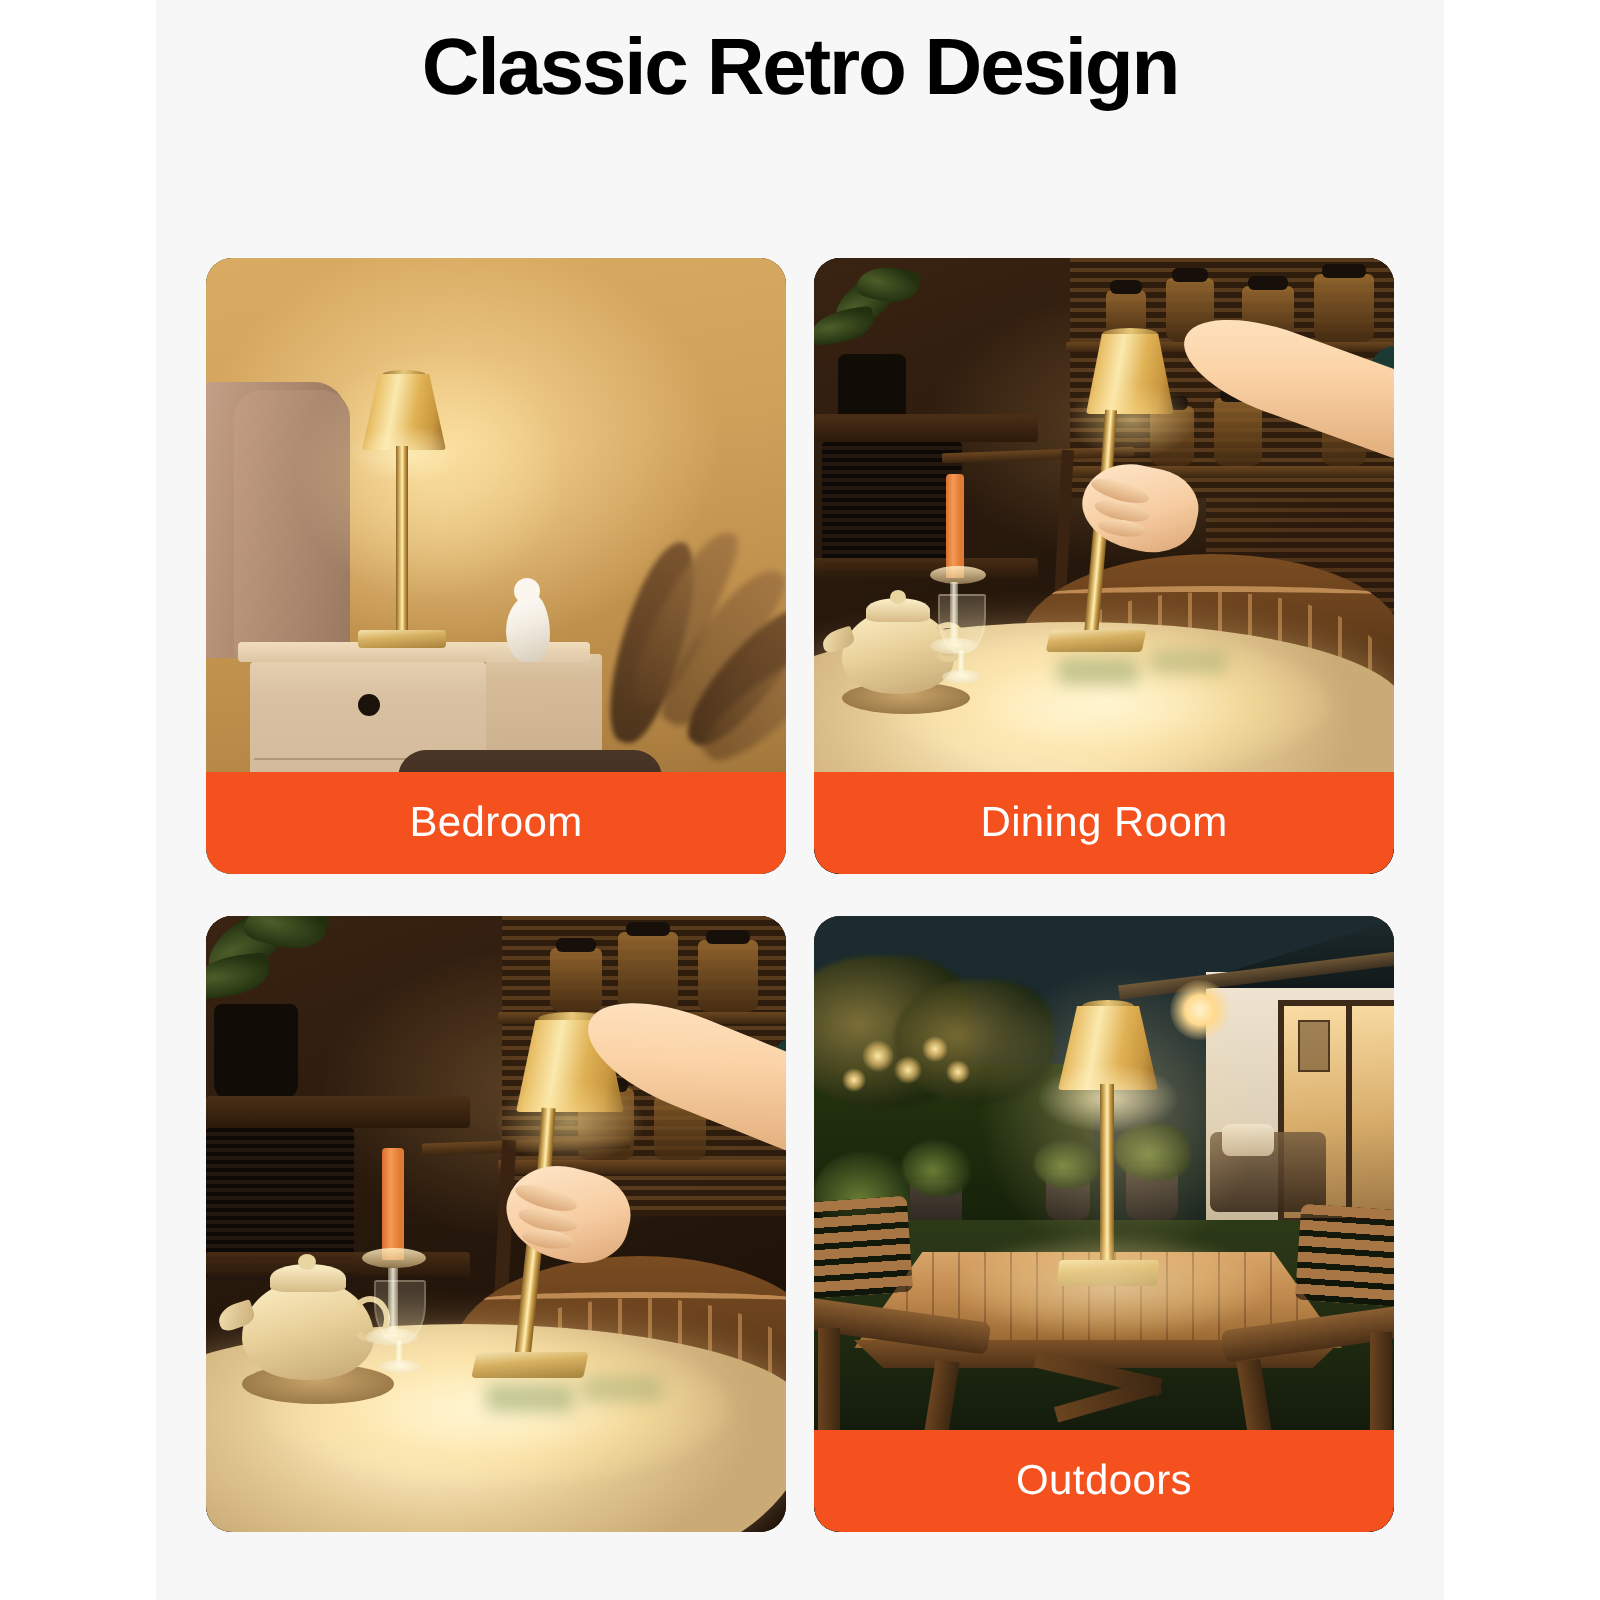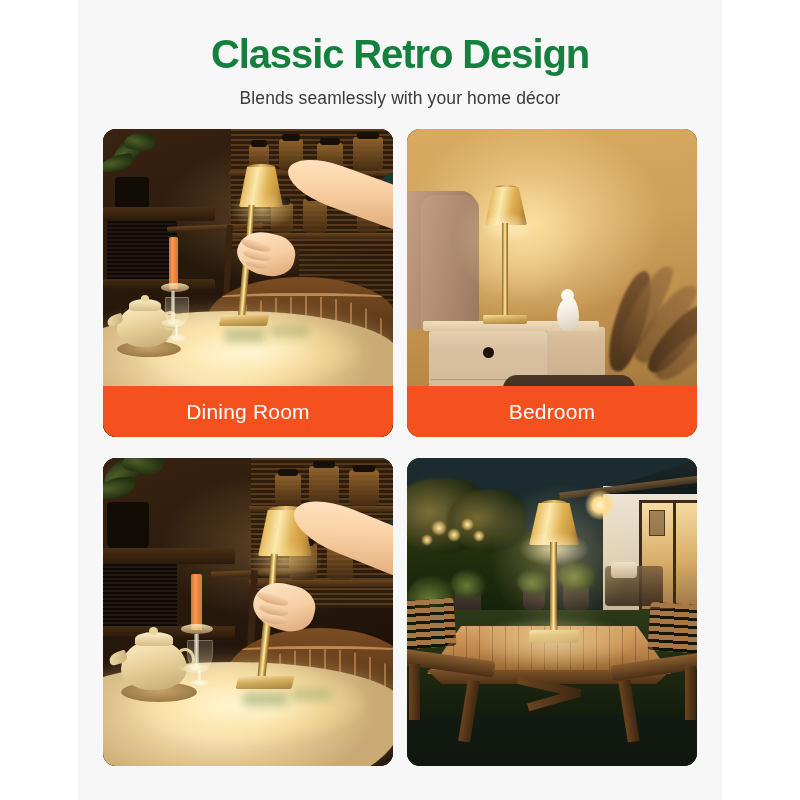--- a/index.html
+++ b/index.html
@@ -31,25 +31,25 @@
 
   
   .header {
     position: absolute;
     left: 78px;
     top: 0;
     width: 644px;
     text-align: center;
   }
   .title {
-    margin-top: 32px;
+    margin-top: 12px;
     font-size: 40px;
     font-weight: 700;
     letter-spacing: -1.1px;
-    color: #15803d;
+    color: #000000;
     line-height: 1.12;
     white-space: nowrap;
   }
   .subtitle {
     margin-top: 11px;
     font-size: 17.5px;
     font-weight: 400;
     letter-spacing: 0.1px;
     color: #3a3a3a;
     line-height: 1.2;
@@ -481,101 +481,23 @@
   }
 </style>
 </head>
 <body>
 
 <div class="page">
   <div class="panel"></div>
 
   <div class="header">
     <div class="title">Classic Retro Design</div>
-    <div class="subtitle">Blends seamlessly with your home décor</div>
   </div>
 
   <div class="grid">
-
-    <div class="card">
-      <div class="scene">
-        <div class="dine-bg"></div>
-        <div class="dine-wall"></div>
-
-        <div class="louver" style="left:128px;top:0;width:162px;height:120px;"></div>
-        <div class="louver" style="left:196px;top:110px;width:94px;height:86px;opacity:.8;"></div>
-        <div class="shelfboard" style="left:126px;top:42px;width:164px;height:5px;"></div>
-        <div class="shelfboard" style="left:126px;top:104px;width:164px;height:6px;"></div>
-        <div class="jar" style="left:146px;top:16px;width:20px;height:26px;"></div>
-        <div class="jar" style="left:176px;top:10px;width:24px;height:32px;"></div>
-        <div class="jar" style="left:214px;top:14px;width:26px;height:28px;"></div>
-        <div class="jar" style="left:250px;top:8px;width:30px;height:34px;"></div>
-        <div class="jar" style="left:168px;top:74px;width:22px;height:30px;opacity:.85;"></div>
-        <div class="jar" style="left:200px;top:70px;width:24px;height:34px;opacity:.9;"></div>
-        <div class="jar" style="left:254px;top:72px;width:22px;height:32px;opacity:.8;"></div>
-
-        <div class="plant-pot" style="left:12px;top:48px;width:34px;height:40px;"></div>
-        <div class="leaf" style="left:8px;top:12px;width:34px;height:20px;transform:rotate(-28deg);"></div>
-        <div class="leaf" style="left:22px;top:4px;width:30px;height:18px;transform:rotate(14deg);"></div>
-        <div class="leaf" style="left:-2px;top:26px;width:32px;height:16px;transform:rotate(-8deg);"></div>
-
-        <div class="counter" style="left:0;top:78px;width:112px;height:14px;"></div>
-        <div class="grillpanel" style="left:4px;top:92px;width:70px;height:68px;"></div>
-        <div class="counter" style="left:0;top:150px;width:112px;height:10px;opacity:.9;"></div>
-
-        <div class="shelfboard" style="left:64px;top:96px;width:96px;height:5px;transform:rotate(-2deg);"></div>
-        <div class="chair-leg" style="left:122px;top:96px;width:6px;height:74px;transform:rotate(3deg);"></div>
-
-        <div class="rattan-chair" style="left:104px;top:148px;width:190px;height:74px;"></div>
-        <div class="chair-leg" style="left:262px;top:214px;width:7px;height:48px;transform:rotate(5deg);"></div>
-
-        <div class="table" style="left:-34px;top:182px;width:330px;height:136px;"></div>
-        <div class="table-lit" style="left:34px;top:186px;width:224px;height:74px;"></div>
-
-        <div class="teapot-tray" style="left:14px;top:212px;width:64px;height:16px;"></div>
-        <div class="teapot" style="left:14px;top:176px;width:56px;height:42px;"></div>
-        <div class="teapot-lid" style="left:26px;top:170px;width:32px;height:12px;"></div>
-        <div class="teapot-knob" style="left:38px;top:166px;width:8px;height:7px;"></div>
-        <div class="teapot-spout" style="left:4px;top:186px;width:16px;height:10px;transform:rotate(-18deg);"></div>
-        <div class="teapot-handle" style="left:58px;top:182px;width:18px;height:20px;"></div>
-
-        <div class="candle" style="left:66px;top:108px;width:9px;height:52px;"></div>
-        <div class="candle-holder" style="left:58px;top:154px;width:28px;height:9px;"></div>
-        <div class="glass-stem" style="left:68px;top:162px;width:4px;height:30px;"></div>
-        <div class="glass-foot" style="left:58px;top:190px;width:24px;height:8px;"></div>
-
-        <div class="wineglass-bowl" style="left:62px;top:168px;width:24px;height:30px;opacity:.55;"></div>
-        <div class="glass-stem" style="left:72px;top:196px;width:3px;height:12px;"></div>
-        <div class="glass-foot" style="left:64px;top:206px;width:20px;height:7px;"></div>
-
-        <div class="lamp">
-          <div class="shade-top" style="left:144px;top:35px;width:28px;height:6px;"></div>
-          <div class="shade" style="left:136px;top:38px;width:44px;height:40px;
-               clip-path: polygon(18% 0, 82% 0, 100% 100%, 0% 100%);"></div>
-          <div class="glow" style="left:126px;top:62px;width:66px;height:38px;
-               background: radial-gradient(ellipse, rgba(255,226,150,.55), rgba(255,200,110,0) 70%);"></div>
-          <div class="stem" style="left:144px;top:76px;width:6px;height:44px;transform:rotate(4deg);"></div>
-          <div class="stem" style="left:138px;top:118px;width:7px;height:72px;transform:rotate(5deg);"></div>
-          <div class="base" style="left:117px;top:186px;width:48px;height:11px;transform:skewX(-12deg);"></div>
-        </div>
-
-        <div class="greenblur" style="left:122px;top:200px;width:40px;height:13px;"></div>
-        <div class="greenblur" style="left:168px;top:196px;width:38px;height:12px;opacity:.8;"></div>
-
-        <div class="sleeve" style="left:276px;top:46px;width:34px;height:30px;transform:rotate(20deg);"></div>
-        <div class="arm" style="left:178px;top:62px;width:126px;height:42px;transform:rotate(20deg);"></div>
-        <div class="hand" style="left:134px;top:104px;width:58px;height:42px;transform:rotate(12deg);"></div>
-        <div class="finger" style="left:138px;top:112px;width:30px;height:9px;transform:rotate(16deg);"></div>
-        <div class="finger" style="left:140px;top:122px;width:28px;height:9px;transform:rotate(12deg);"></div>
-        <div class="finger" style="left:142px;top:131px;width:24px;height:8px;transform:rotate(8deg);"></div>
-      </div>
-      <div class="label">
-        <span>Dining Room</span>
-      </div>
-    </div>
 
     <div class="card">
       <div class="scene">
         <div class="bed-wall"></div>
 
         <div class="headboard" style="left:-12px;top:62px;width:82px;height:138px;"></div>
         <div class="headboard-2" style="left:14px;top:66px;width:58px;height:134px;"></div>
 
         <div class="nightstand-top" style="left:16px;top:192px;width:176px;height:10px;"></div>
         <div class="nightstand" style="left:22px;top:202px;width:118px;height:106px;"></div>
@@ -608,20 +530,97 @@
         </div>
       </div>
       <div class="label">
         <span>Bedroom</span>
       </div>
     </div>
 
     <div class="card">
       <div class="scene">
         <div class="dine-bg"></div>
+        <div class="dine-wall"></div>
+
+        <div class="louver" style="left:128px;top:0;width:162px;height:120px;"></div>
+        <div class="louver" style="left:196px;top:110px;width:94px;height:86px;opacity:.8;"></div>
+        <div class="shelfboard" style="left:126px;top:42px;width:164px;height:5px;"></div>
+        <div class="shelfboard" style="left:126px;top:104px;width:164px;height:6px;"></div>
+        <div class="jar" style="left:146px;top:16px;width:20px;height:26px;"></div>
+        <div class="jar" style="left:176px;top:10px;width:24px;height:32px;"></div>
+        <div class="jar" style="left:214px;top:14px;width:26px;height:28px;"></div>
+        <div class="jar" style="left:250px;top:8px;width:30px;height:34px;"></div>
+        <div class="jar" style="left:168px;top:74px;width:22px;height:30px;opacity:.85;"></div>
+        <div class="jar" style="left:200px;top:70px;width:24px;height:34px;opacity:.9;"></div>
+        <div class="jar" style="left:254px;top:72px;width:22px;height:32px;opacity:.8;"></div>
+
+        <div class="plant-pot" style="left:12px;top:48px;width:34px;height:40px;"></div>
+        <div class="leaf" style="left:8px;top:12px;width:34px;height:20px;transform:rotate(-28deg);"></div>
+        <div class="leaf" style="left:22px;top:4px;width:30px;height:18px;transform:rotate(14deg);"></div>
+        <div class="leaf" style="left:-2px;top:26px;width:32px;height:16px;transform:rotate(-8deg);"></div>
+
+        <div class="counter" style="left:0;top:78px;width:112px;height:14px;"></div>
+        <div class="grillpanel" style="left:4px;top:92px;width:70px;height:68px;"></div>
+        <div class="counter" style="left:0;top:150px;width:112px;height:10px;opacity:.9;"></div>
+
+        <div class="shelfboard" style="left:64px;top:96px;width:96px;height:5px;transform:rotate(-2deg);"></div>
+        <div class="chair-leg" style="left:122px;top:96px;width:6px;height:74px;transform:rotate(3deg);"></div>
+
+        <div class="rattan-chair" style="left:104px;top:148px;width:190px;height:74px;"></div>
+        <div class="chair-leg" style="left:262px;top:214px;width:7px;height:48px;transform:rotate(5deg);"></div>
+
+        <div class="table" style="left:-34px;top:182px;width:330px;height:136px;"></div>
+        <div class="table-lit" style="left:34px;top:186px;width:224px;height:74px;"></div>
+
+        <div class="teapot-tray" style="left:14px;top:212px;width:64px;height:16px;"></div>
+        <div class="teapot" style="left:14px;top:176px;width:56px;height:42px;"></div>
+        <div class="teapot-lid" style="left:26px;top:170px;width:32px;height:12px;"></div>
+        <div class="teapot-knob" style="left:38px;top:166px;width:8px;height:7px;"></div>
+        <div class="teapot-spout" style="left:4px;top:186px;width:16px;height:10px;transform:rotate(-18deg);"></div>
+        <div class="teapot-handle" style="left:58px;top:182px;width:18px;height:20px;"></div>
+
+        <div class="candle" style="left:66px;top:108px;width:9px;height:52px;"></div>
+        <div class="candle-holder" style="left:58px;top:154px;width:28px;height:9px;"></div>
+        <div class="glass-stem" style="left:68px;top:162px;width:4px;height:30px;"></div>
+        <div class="glass-foot" style="left:58px;top:190px;width:24px;height:8px;"></div>
+
+        <div class="wineglass-bowl" style="left:62px;top:168px;width:24px;height:30px;opacity:.55;"></div>
+        <div class="glass-stem" style="left:72px;top:196px;width:3px;height:12px;"></div>
+        <div class="glass-foot" style="left:64px;top:206px;width:20px;height:7px;"></div>
+
+        <div class="lamp">
+          <div class="shade-top" style="left:144px;top:35px;width:28px;height:6px;"></div>
+          <div class="shade" style="left:136px;top:38px;width:44px;height:40px;
+               clip-path: polygon(18% 0, 82% 0, 100% 100%, 0% 100%);"></div>
+          <div class="glow" style="left:126px;top:62px;width:66px;height:38px;
+               background: radial-gradient(ellipse, rgba(255,226,150,.55), rgba(255,200,110,0) 70%);"></div>
+          <div class="stem" style="left:144px;top:76px;width:6px;height:44px;transform:rotate(4deg);"></div>
+          <div class="stem" style="left:138px;top:118px;width:7px;height:72px;transform:rotate(5deg);"></div>
+          <div class="base" style="left:117px;top:186px;width:48px;height:11px;transform:skewX(-12deg);"></div>
+        </div>
+
+        <div class="greenblur" style="left:122px;top:200px;width:40px;height:13px;"></div>
+        <div class="greenblur" style="left:168px;top:196px;width:38px;height:12px;opacity:.8;"></div>
+
+        <div class="sleeve" style="left:276px;top:46px;width:34px;height:30px;transform:rotate(20deg);"></div>
+        <div class="arm" style="left:178px;top:62px;width:126px;height:42px;transform:rotate(20deg);"></div>
+        <div class="hand" style="left:134px;top:104px;width:58px;height:42px;transform:rotate(12deg);"></div>
+        <div class="finger" style="left:138px;top:112px;width:30px;height:9px;transform:rotate(16deg);"></div>
+        <div class="finger" style="left:140px;top:122px;width:28px;height:9px;transform:rotate(12deg);"></div>
+        <div class="finger" style="left:142px;top:131px;width:24px;height:8px;transform:rotate(8deg);"></div>
+      </div>
+      <div class="label">
+        <span>Dining Room</span>
+      </div>
+    </div>
+
+    <div class="card">
+      <div class="scene">
+        <div class="dine-bg"></div>
         <div class="dine-wall" style="height:76%;"></div>
 
         <div class="louver" style="left:148px;top:0;width:146px;height:150px;"></div>
         <div class="shelfboard" style="left:146px;top:48px;width:150px;height:6px;"></div>
         <div class="shelfboard" style="left:146px;top:122px;width:150px;height:7px;"></div>
         <div class="jar" style="left:172px;top:16px;width:26px;height:32px;"></div>
         <div class="jar" style="left:206px;top:8px;width:30px;height:40px;"></div>
         <div class="jar" style="left:246px;top:12px;width:30px;height:36px;"></div>
         <div class="jar" style="left:186px;top:86px;width:28px;height:36px;opacity:.9;"></div>
         <div class="jar" style="left:224px;top:90px;width:26px;height:32px;opacity:.8;"></div>
@@ -739,16 +738,19 @@
           <div class="shade-top" style="left:134px;top:42px;width:26px;height:6px;"></div>
           <div class="shade" style="left:122px;top:45px;width:50px;height:42px;
                clip-path: polygon(19% 0, 81% 0, 100% 100%, 0% 100%);"></div>
           <div class="glow" style="left:112px;top:74px;width:70px;height:34px;
                background: radial-gradient(ellipse, rgba(255,240,190,.80), rgba(255,205,120,0) 72%);"></div>
           <div class="stem" style="left:143px;top:84px;width:7px;height:94px;"></div>
           <div class="base" style="left:122px;top:172px;width:50px;height:13px;transform:skewX(-6deg);"></div>
           <div class="table-lit" style="left:72px;top:160px;width:152px;height:50px;opacity:.5;"></div>
         </div>
       </div>
+      <div class="label">
+        <span>Outdoors</span>
+      </div>
     </div>
 
   </div>
 </div>
 
 </body></html>

